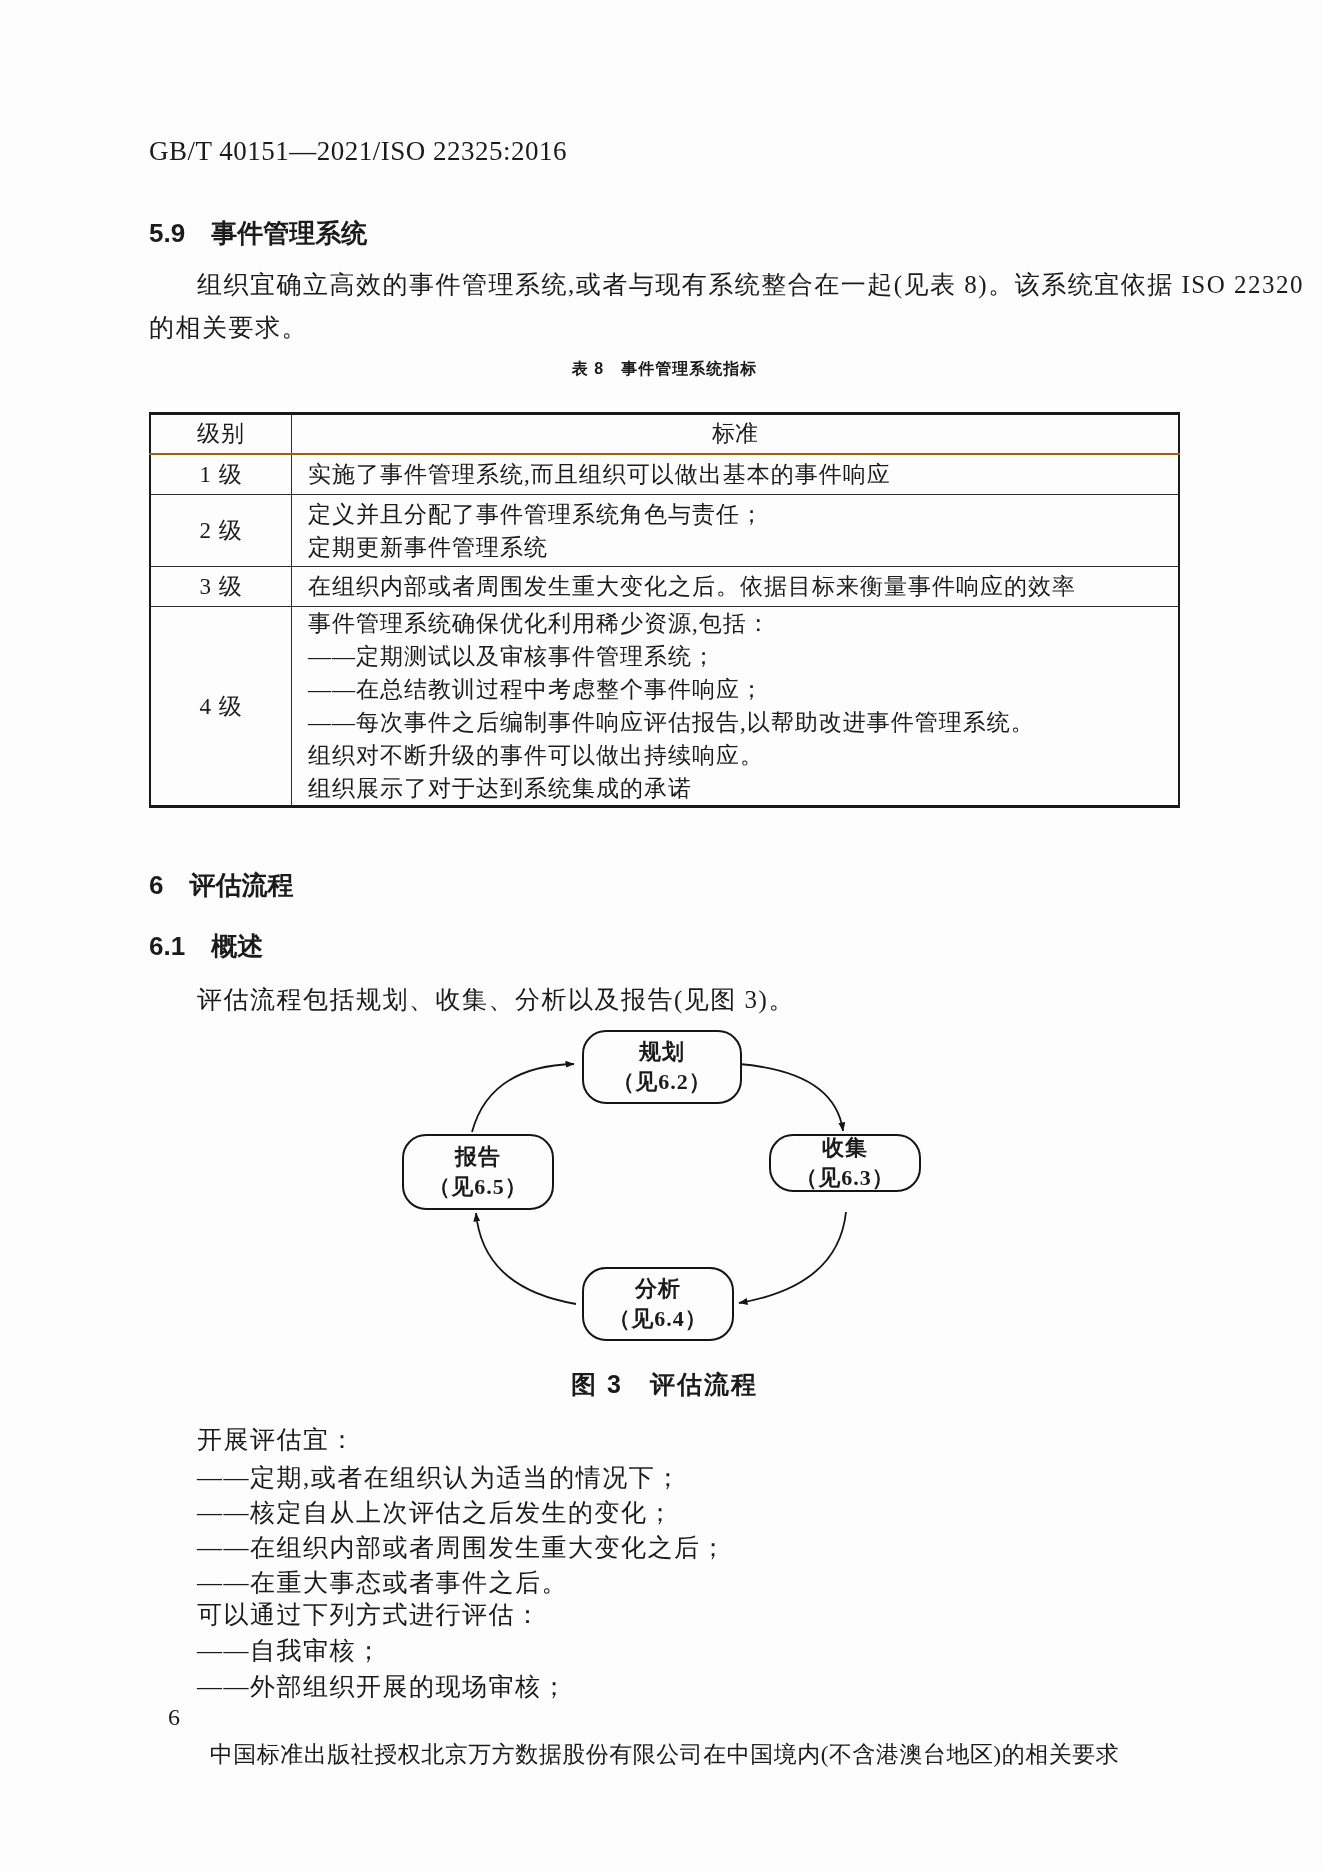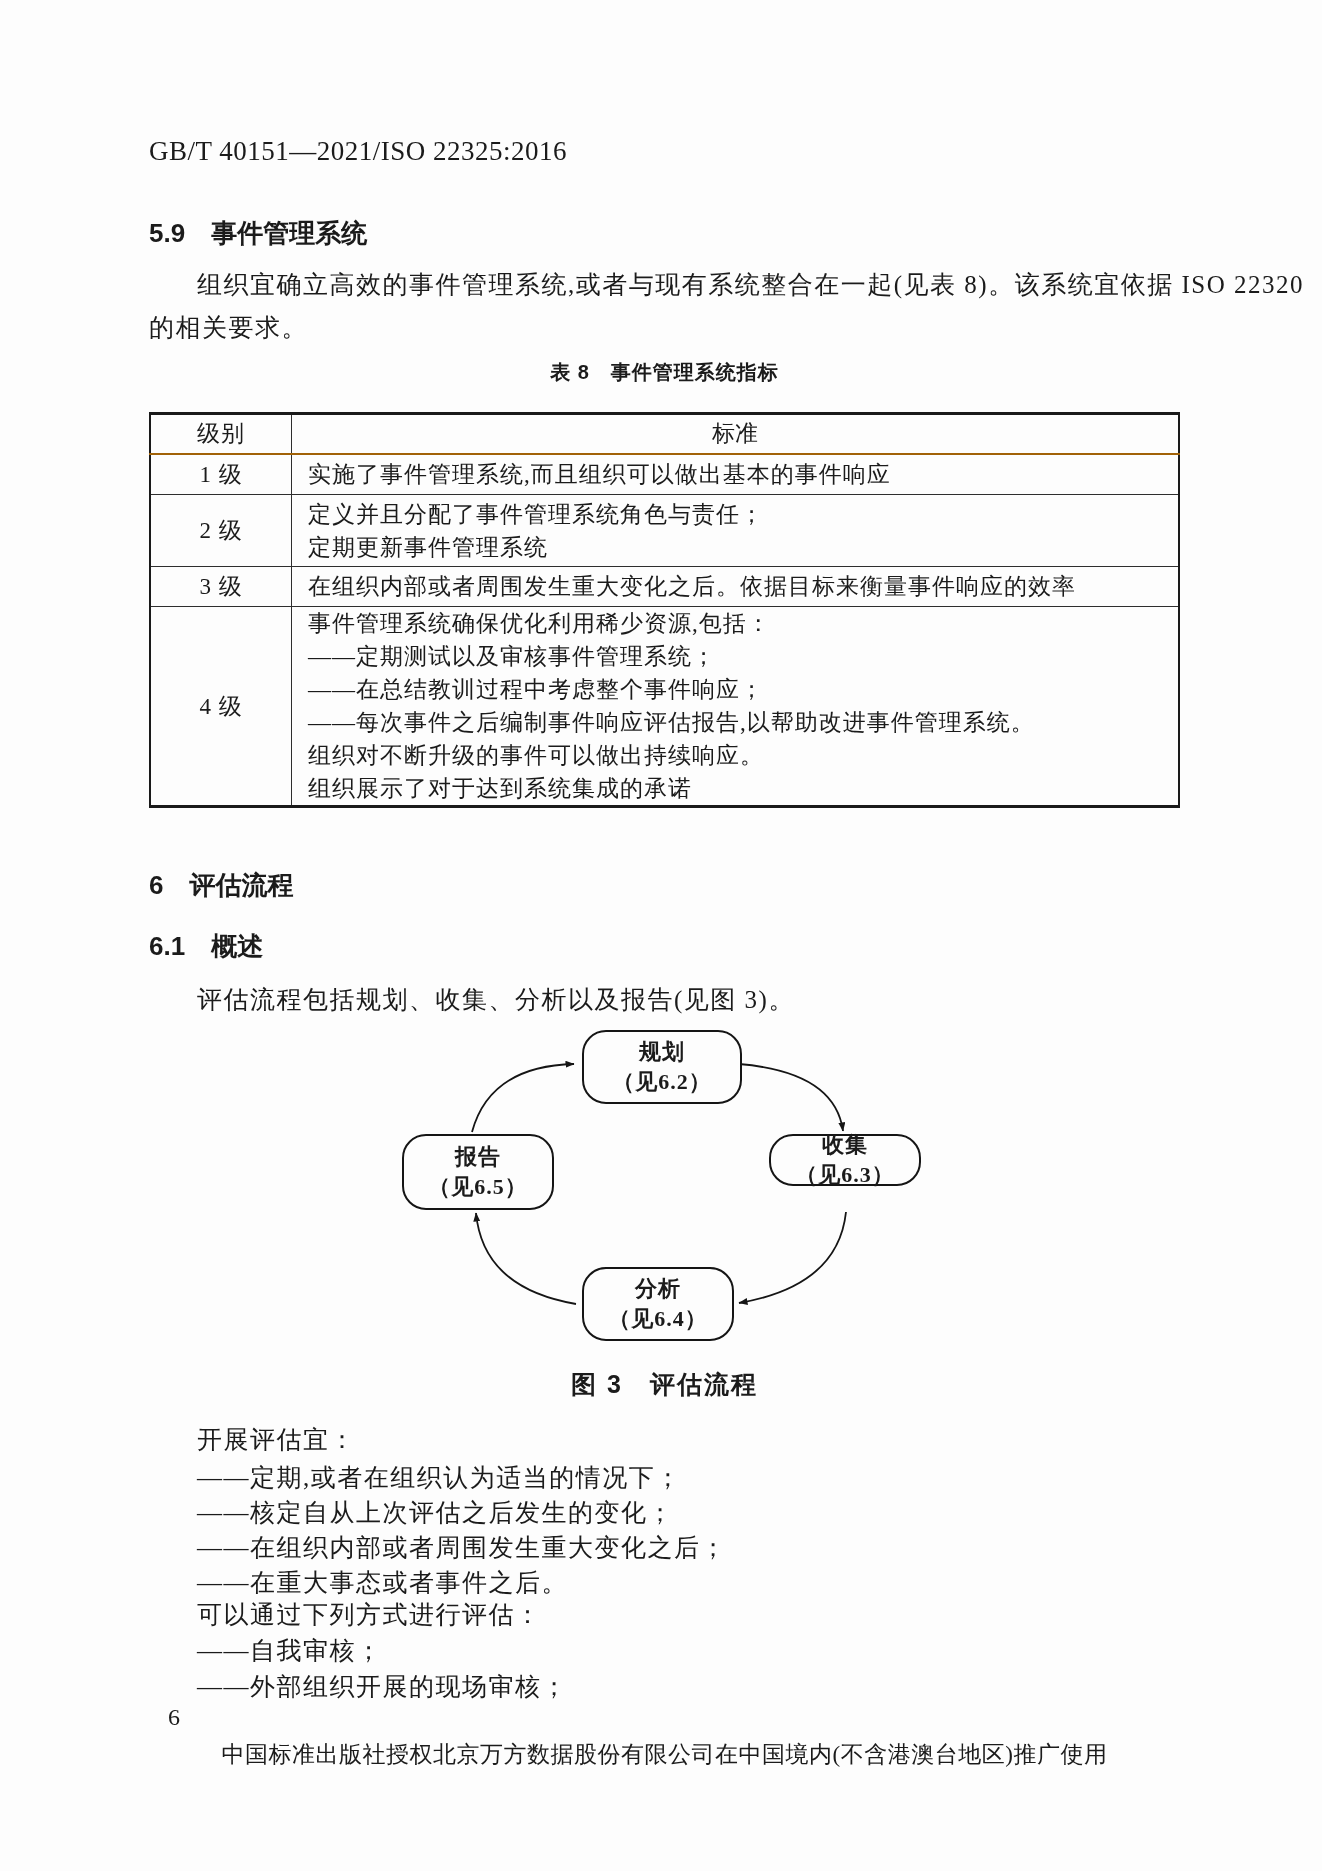--- a/index.html
+++ b/index.html
@@ -18,21 +18,21 @@
     top:136px;left:149px;
     font-weight:normal;font-size:27px;letter-spacing:.5px;
     font-family:"Liberation Serif","DejaVu Serif",serif;
   }
   .hei{font-family:"Liberation Sans","DejaVu Sans",sans-serif;font-weight:bold;}
   .h2{font-size:26px;}
   .h2 .num{margin-right:26px;}
   .bodyline{font-size:25px;letter-spacing:1.5px;white-space:nowrap;}
   .tbl-caption{
     top:359px;left:149px;width:1031px;text-align:center;
-    font-size:20px;letter-spacing:1px;
+    font-size:16px;letter-spacing:1px;
   }
   table.t8{
     position:absolute;top:412px;left:149px;width:1031px;
     border-collapse:collapse;table-layout:fixed;
     font-size:23px;
   }
   table.t8{border:2px solid #1a1a1a;border-top-width:3px;border-bottom-width:3px;}
   table.t8 td{border:1px solid #2e2e2e;padding:0;vertical-align:middle;}
   table.t8 td.hdr{border-bottom:2px solid #a16207;}
   table.t8 .lvl{width:140px;text-align:center;letter-spacing:1px;}
@@ -42,21 +42,21 @@
   .cellline{line-height:33px;letter-spacing:1px;white-space:nowrap;}
   .figwrap{top:1022px;left:149px;width:1031px;height:345px;}
   .figwrap svg{position:absolute;top:0;left:0;}
   .fnode{
     position:absolute;box-sizing:border-box;
     border:2.5px solid #151515;border-radius:24px;background:#fdfdfd;
     display:flex;flex-direction:column;align-items:center;justify-content:center;
     font-weight:bold;font-size:22px;line-height:30px;letter-spacing:1px;
   }
   .n-plan{left:433px;top:8px;width:160px;height:74px;}
-  .n-collect{left:620px;top:112px;width:152px;height:52px;}
+  .n-collect{left:620px;top:112px;width:152px;height:58px;}
   .n-analyze{left:433px;top:245px;width:152px;height:74px;}
   .n-report{left:253px;top:112px;width:152px;height:76px;}
   .fig-caption{
     top:1368px;left:149px;width:1031px;text-align:center;
     font-size:25px;letter-spacing:2px;
   }
   .pagenum{top:1704px;left:168px;font-size:24px;}
   .footer{
     top:1739px;left:149px;width:1031px;text-align:center;
     font-size:23px;letter-spacing:.5px;white-space:nowrap;
@@ -162,15 +162,15 @@
   <div class="abs bodyline" style="top:1423px;left:197px;">开展评估宜：</div>
   <div class="abs bodyline" style="top:1461px;left:197px;">——定期,或者在组织认为适当的情况下；</div>
   <div class="abs bodyline" style="top:1496px;left:197px;">——核定自从上次评估之后发生的变化；</div>
   <div class="abs bodyline" style="top:1531px;left:197px;">——在组织内部或者周围发生重大变化之后；</div>
   <div class="abs bodyline" style="top:1566px;left:197px;">——在重大事态或者事件之后。</div>
   <div class="abs bodyline" style="top:1598px;left:197px;">可以通过下列方式进行评估：</div>
   <div class="abs bodyline" style="top:1634px;left:197px;">——自我审核；</div>
   <div class="abs bodyline" style="top:1670px;left:197px;">——外部组织开展的现场审核；</div>
 
   <div class="abs pagenum">6</div>
-  <div class="abs footer">中国标准出版社授权北京万方数据股份有限公司在中国境内(不含港澳台地区)推广使用</div>
+  <div class="abs footer">中国标准出版社授权北京万方数据股份有限公司在中国境内(不含港澳台地区)的相关要求</div>
 
 </div>
 
 </body></html>

